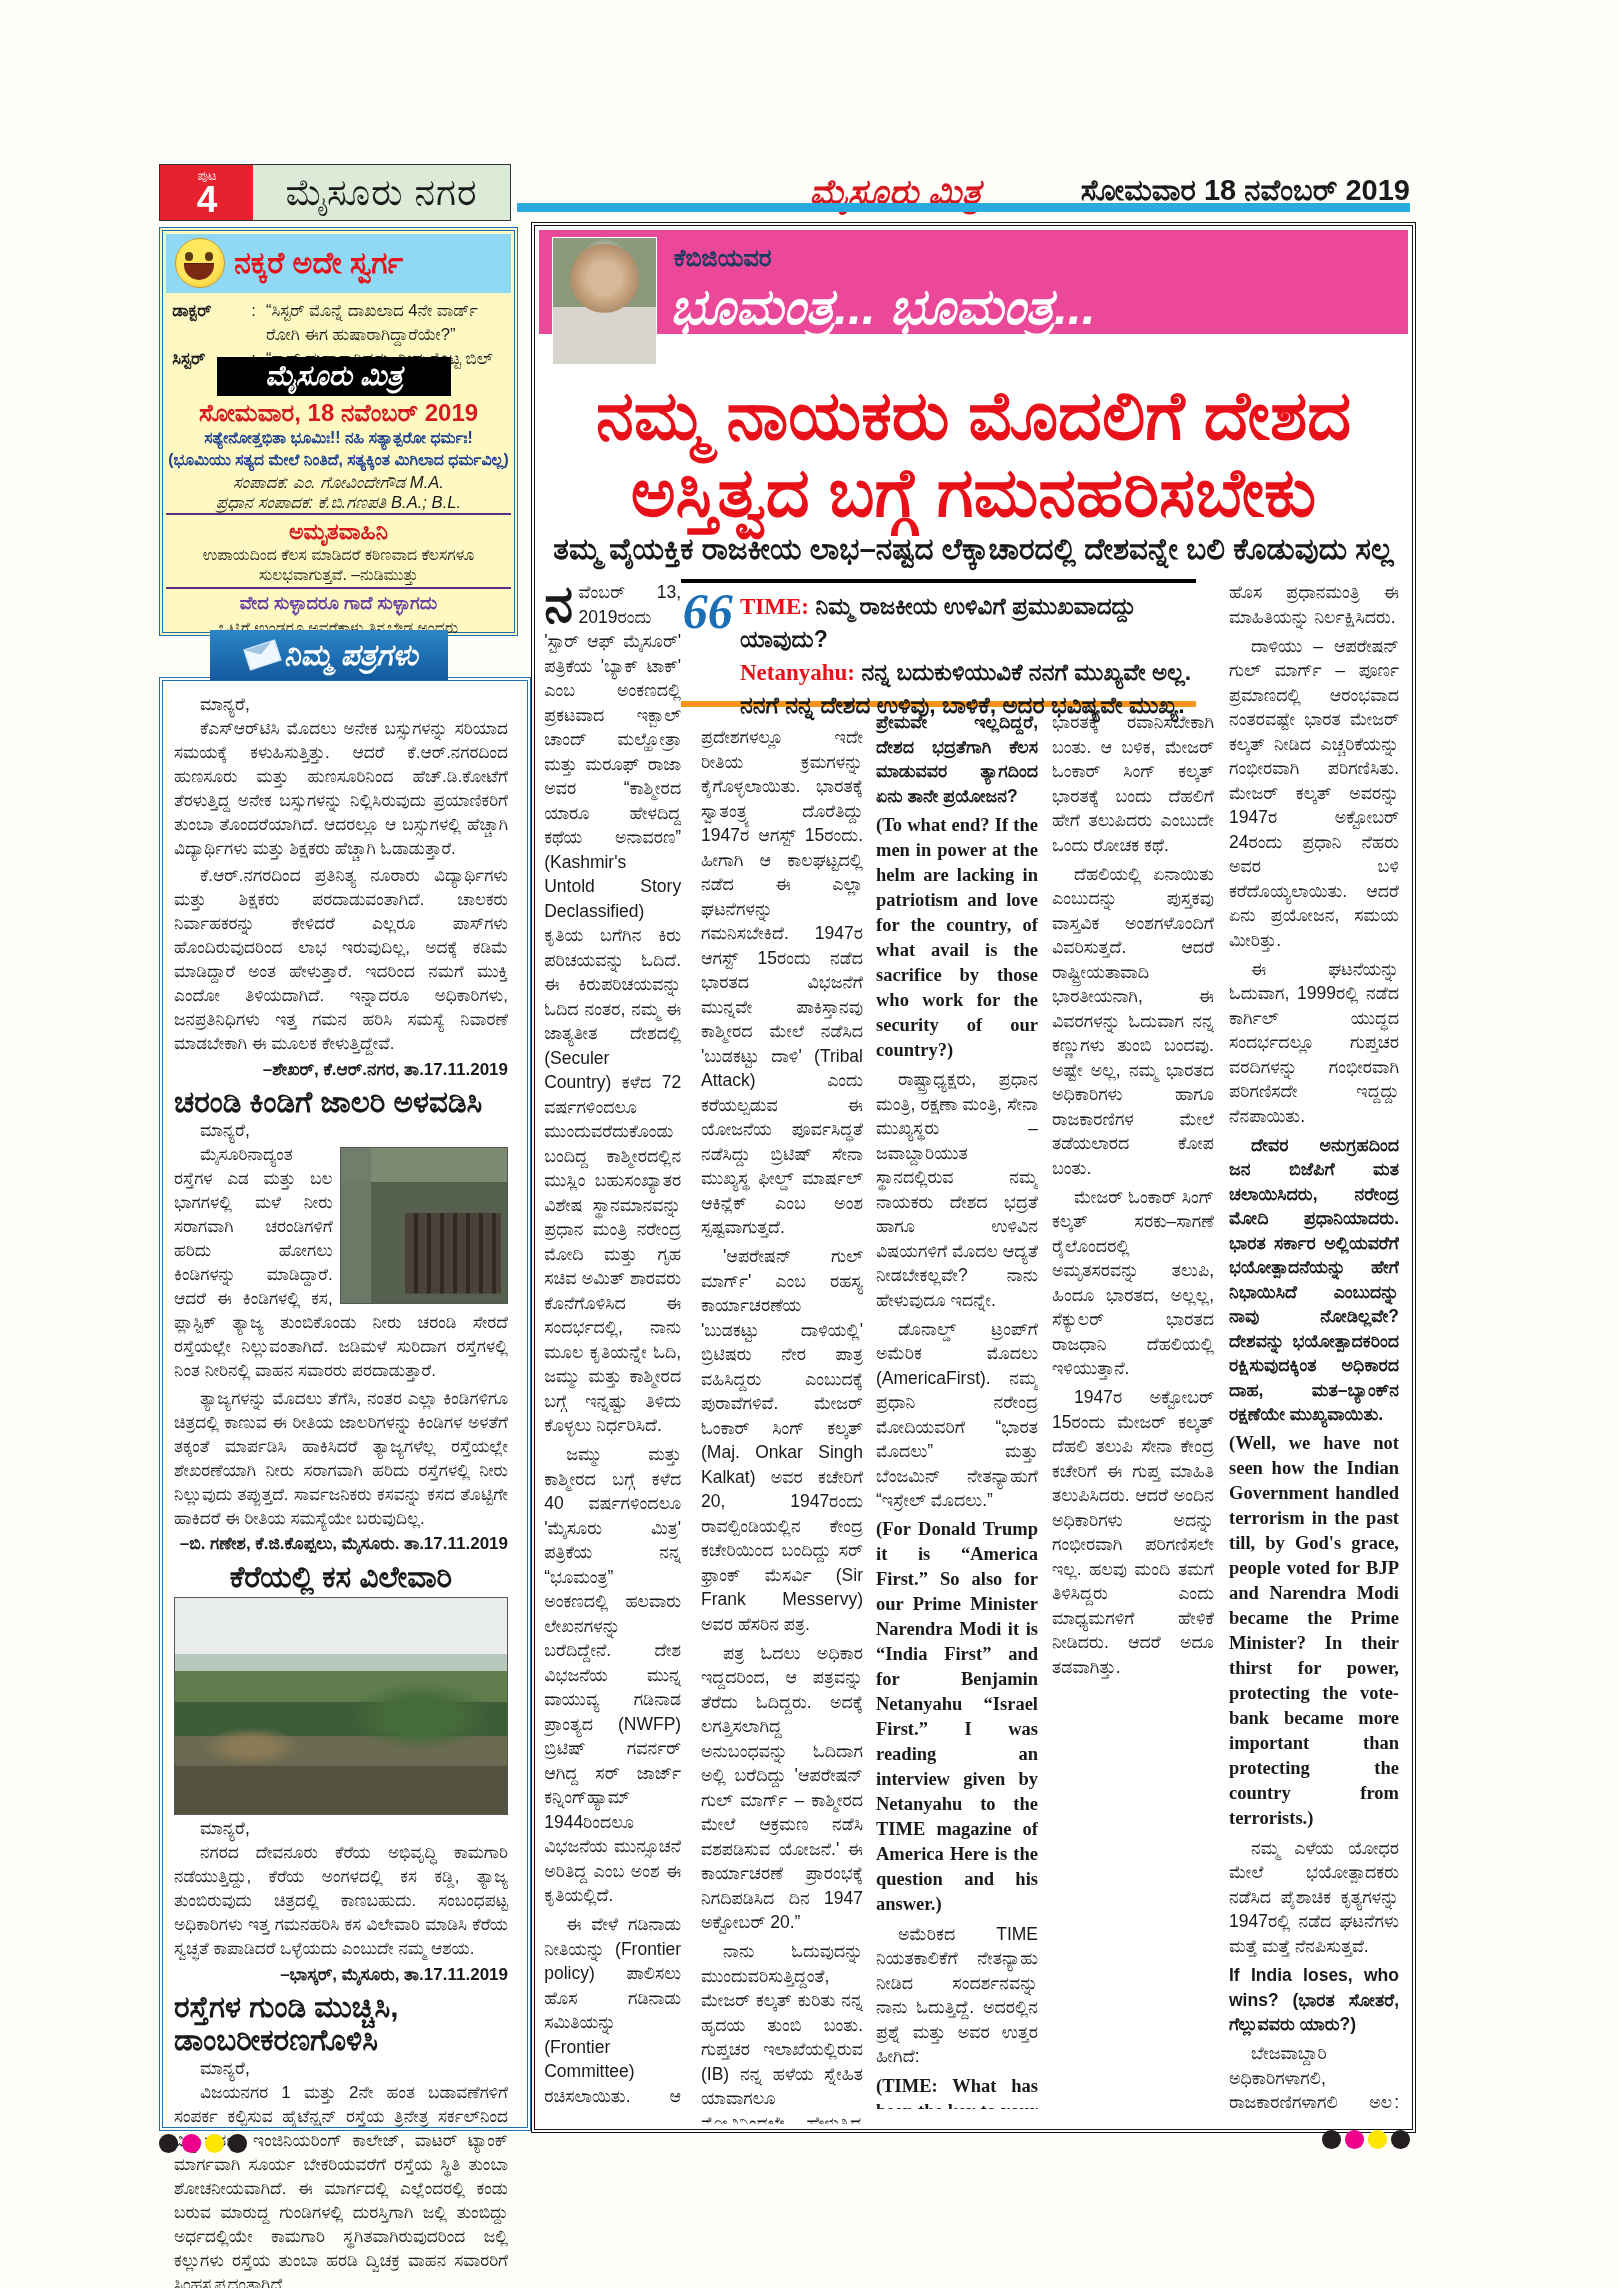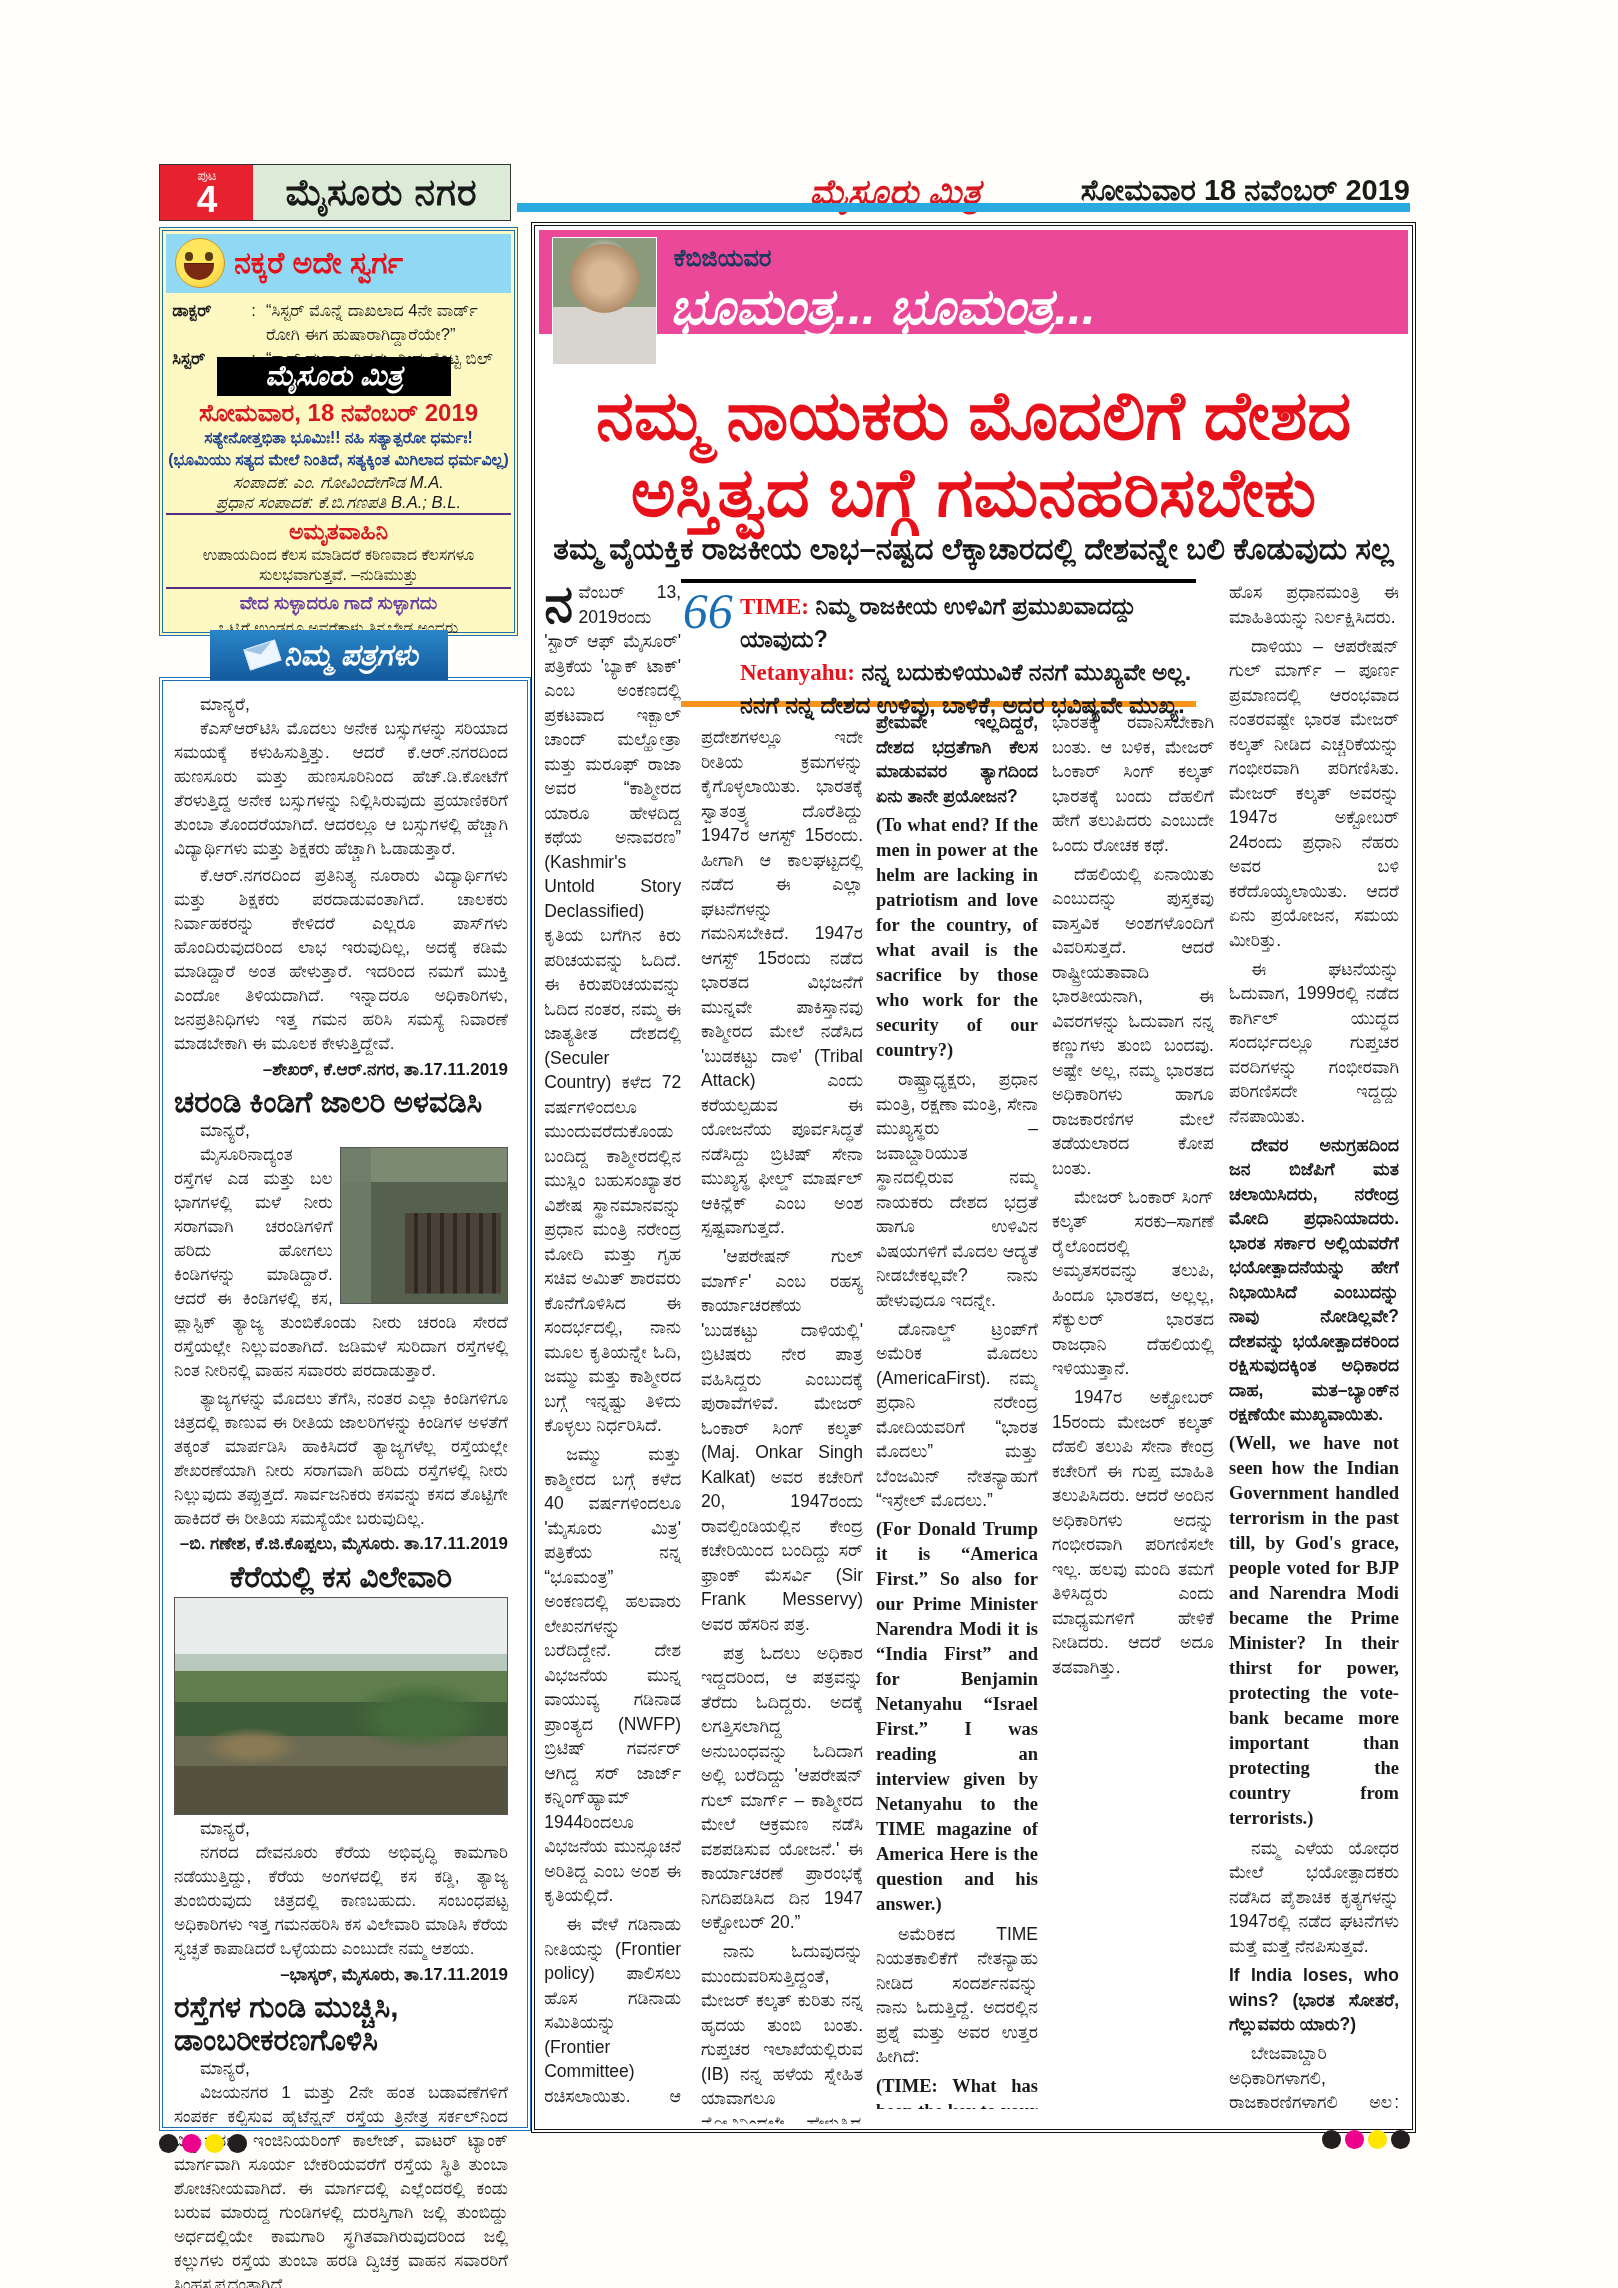--- a/index.html
+++ b/index.html
@@ -6,21 +6,21 @@
   #page{position:relative;width:1619px;height:2289px;background:#fffefb;
         font-family:"Liberation Sans", sans-serif;color:#1a1a1a;overflow:hidden;}
   .abs{position:absolute;}
   
   #pgnum-box{left:159px;top:164px;width:94px;height:55px;background:#e8212e;
              color:#fff;text-align:center;border:0.9px solid #333;}
   #pgnum-box .lbl{font-size:13px;line-height:13px;padding-top:3.7px;}
   #pgnum-box .num{font-size:37px;font-weight:bold;line-height:35px;}
   #section-box{left:253px;top:164px;width:257px;height:55px;background:#dcead8;
                border:0.9px solid #333;border-left:none;display:flex;align-items:center;justify-content:center;}
-  #section-box span{font-size:37px;font-weight:bold;letter-spacing:0.9px;text-align:right;}
+  #section-box span{font-size:37px;font-weight:normal;letter-spacing:0.9px;text-align:right;}
   #mast-center{left:757px;top:172px;width:277px;text-align:center;color:#d71920;
                font-size:35px;font-weight:bold;font-style:italic;}
   #hdr-date{left:1041px;top:174px;width:369px;text-align:right;font-size:29px;font-weight:bold;}
   #hdr-rule{left:517px;top:203px;width:893px;height:9.2px;background:#29abe2;}
   
   #joke-box{left:159px;top:227px;width:351px;height:401px;border:4.6px double #1a6fb5;background:#fef9c3;}
   #joke-head{position:absolute;left:2.8px;top:2.8px;right:2.8px;height:59px;background:#8fd9f5;
              display:flex;align-items:center;}
   .emoji{width:48px;height:48px;border-radius:50%;margin-left:9.2px;
          background:radial-gradient(circle at 35% 30%,#ffe65c 55%,#f7c531 100%);
@@ -77,21 +77,21 @@
        radial-gradient(circle at 50% 32%, #d9b897 16%, #b08d6b 34%, rgba(0,0,0,0) 35%),
        radial-gradient(circle at 50% 20%, #cfcfd2 12%, rgba(0,0,0,0) 22%),
        linear-gradient(180deg,#8a9a7a 0 55%, #d8d5cf 55% 100%);}
   #art-kicker{position:absolute;left:135px;top:14.8px;font-size:24px;font-weight:bold;color:#173a5e;}
   #art-coltitle{position:absolute;left:131px;top:48px;font-size:50px;font-weight:bold;font-style:italic;color:#fff;}
   #headline1,#headline2{position:absolute;left:0;width:100%;text-align:center;color:#e8111a;font-weight:bold;}
   #headline1{top:150px;font-size:68px;}
   #headline2{top:227px;font-size:68px;}
   #art-sub{position:absolute;left:0;top:306px;width:100%;text-align:center;font-size:29.5px;font-weight:bold;}
   #quote-box{position:absolute;left:146px;top:353px;width:515px;height:118px;border-top:4.6px solid #000;border-bottom:6.5px solid #f7941d;}
-  #quote-mark{position:absolute;left:1.8px;top:5.5px;font-family:"Liberation Serif",serif;font-style:italic;font-weight:normal;font-size:50px;color:#1a6fb5;line-height:44px;}
+  #quote-mark{position:absolute;left:1.8px;top:5.5px;font-family:"Liberation Serif",serif;font-style:italic;font-weight:bold;font-size:50px;color:#1a6fb5;line-height:44px;}
   #quote-text{position:absolute;left:59px;top:7.4px;right:1.8px;font-size:23px;font-weight:bold;line-height:33px;}
   .qlabel{color:#e8111a;font-family:"Liberation Serif",serif;}
   .artcol{position:absolute;overflow:hidden;}
   .artcol p{font-size:17.5px;line-height:24.5px;text-align:justify;margin:0 0 4.6px 0;text-indent:22px;}
   .artcol p.nofirst{text-indent:0;}
   .artcol p.en{font-family:"Liberation Serif",serif;font-weight:bold;font-size:18.5px;line-height:25px;}
   .artcol p.b{font-weight:bold;}
   .dropcap{float:left;font-size:52px;line-height:44px;font-weight:bold;margin:1.8px 5.5px 0 0;}
   #col1{left:9.2px;top:354px;width:137px;height:1528px;}
   #col2{left:166px;top:484px;width:162px;height:1399px;margin-top:15px;}

